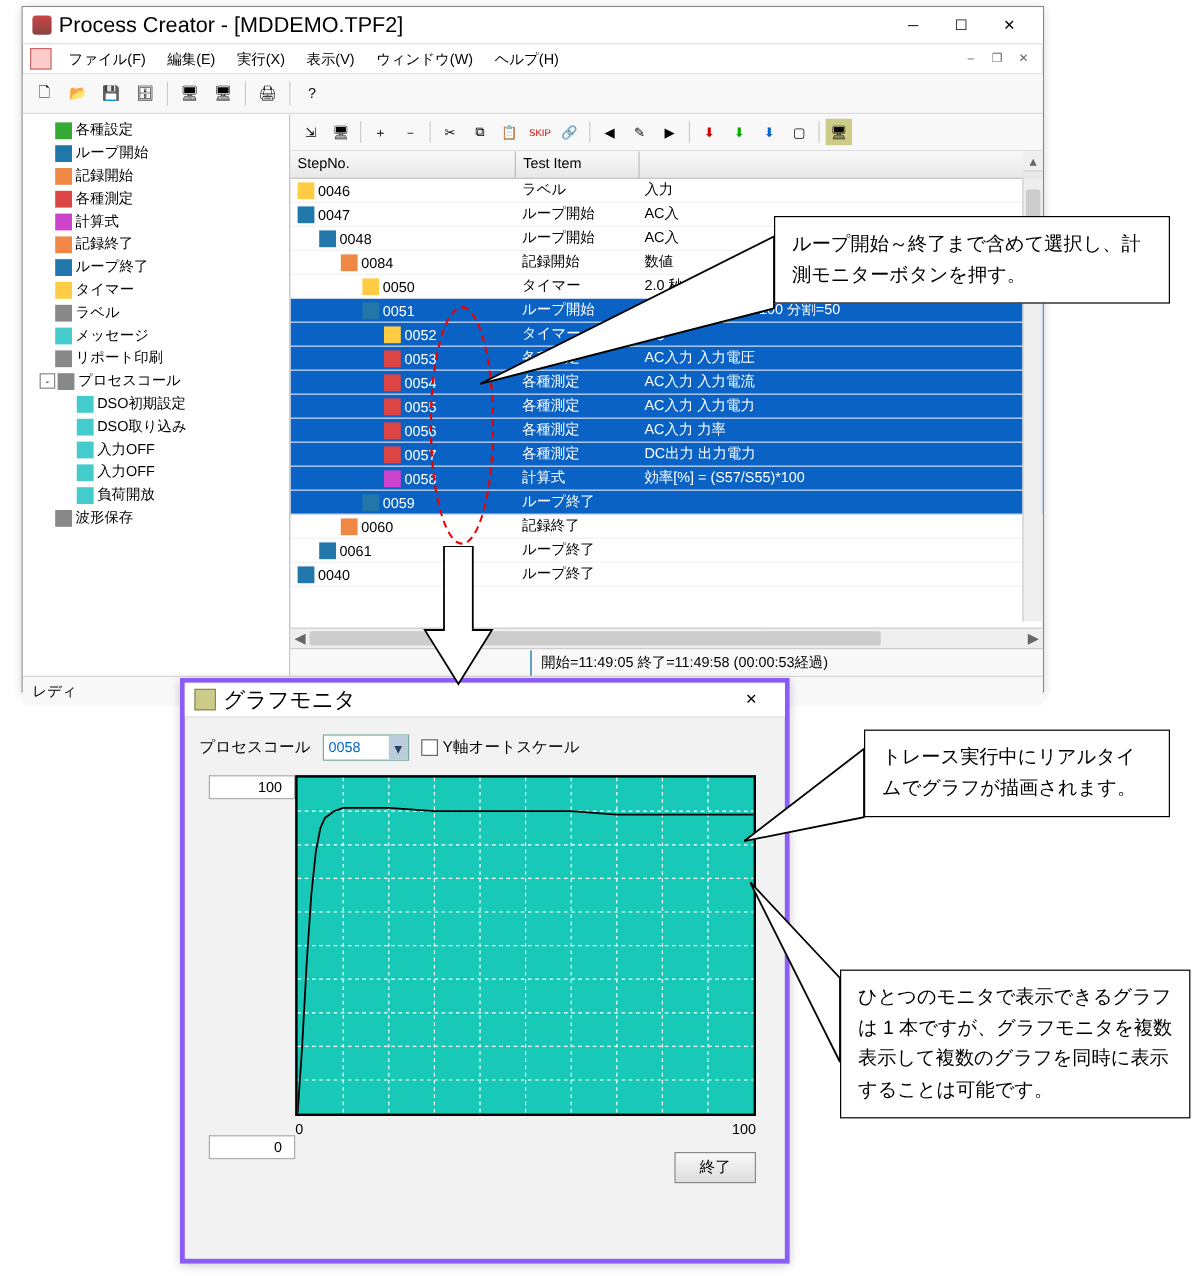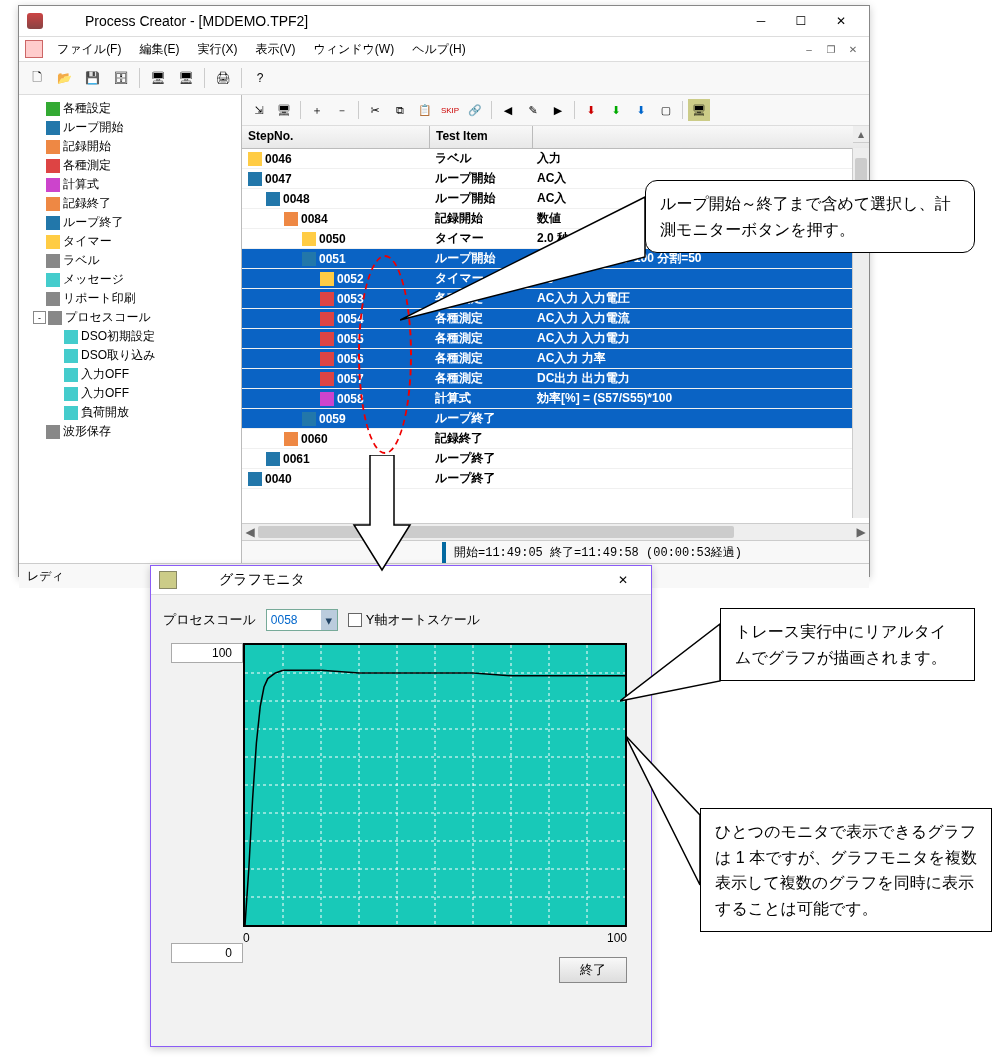--- a/index.html
+++ b/index.html
@@ -27,21 +27,21 @@
   display: flex;
   align-items: center;
   padding: 0 8px;
   border-bottom: 1px solid #ddd;
 }
 .titlebar .app-icon {
   width: 16px; height: 16px; margin-right: 6px;
   background: linear-gradient(#c44, #844);
   border-radius: 3px;
 }
-.titlebar .title { flex: 1; font-size: 14px; margin-left: 36px; }
+.titlebar .title { flex: 1; font-size: 18px; }
 .titlebar .sys-btns { display: flex; gap: 0; }
 .titlebar .sys-btn {
   width: 40px; height: 26px;
   display: flex; align-items: center; justify-content: center;
   cursor: pointer;
 }
 .menubar {
   height: 24px;
   display: flex;
   align-items: center;
@@ -107,29 +107,28 @@
 }
 .toolbar2 .tbtn { width:20px;height:20px;display:flex;align-items:center;justify-content:center;cursor:pointer;border:1px solid transparent;font-size:11px;}
 .toolbar2 .sep { width:1px;height:18px;background:#ccc;margin:0 2px;}
 
 .grid-area { flex:1; display:flex; flex-direction:column; overflow:hidden; position:relative;}
 .grid-header {
   display:flex;
   background: linear-gradient(#f8f8f8,#e8e8e8);
   border-bottom: 1px solid #bbb;
   height: 22px;
-  font-weight: bold;
 }
 .grid-header > div {
   padding: 3px 6px;
   border-right: 1px solid #bbb;
   font-size: 12px;
 }
 .col-step{width:175px;} .col-test{width:90px;} .col-param{flex:1;}
-.grid-body { overflow-y:auto; flex:1; position:relative;font-weight:bold;}
+.grid-body { overflow-y:auto; flex:1; position:relative;}
 .grid-row {
   display:flex; height:19px; align-items:center;
   border-bottom:1px solid #f0f0f0;
 }
 .grid-row.sel { background:#0a63c4; color:#fff; }
 .grid-row > div { padding:1px 6px; overflow:hidden; white-space:nowrap; font-size:12px;}
 .grid-row > .c1{width:175px;display:flex;align-items:center;}
 .grid-row > .c2{width:90px;}
 .grid-row > .c3{flex:1;}
 .row-icon{width:14px;height:14px;margin-right:3px;display:inline-block;}
@@ -142,21 +141,21 @@
 .grid-scroll-h .track{flex:1;position:relative;}
 .grid-scroll-h .handle{position:absolute;top:2px;bottom:2px;left:0;width:80%;background:#ccc;border-radius:2px;}
 
 .status2 {
   height: 22px;
   border-top:1px solid #ccc;
   display:flex;align-items:center;
   background:#f8f8f8;
 }
 .status2 .spacer{width:200px;}
-.status2 .txt{padding:2px 8px;border-left:4px solid #0369a1;font-family:Liberation Mono, monospace;}
+.status2 .txt{padding:2px 8px;border-left:1px solid #0369a1;}
 
 .statusbar {
   height: 20px;
   border-top: 1px solid #ccc;
   padding: 2px 8px;
   background: #f8f8f8;
   display:flex;align-items:center;
 }
 
 
@@ -189,21 +188,21 @@
   z-index:60;
 }
 
 
 .monitor-window {
   position:absolute;
   top: 565px;
   left: 150px;
   width: 500px;
   height: 480px;
-  border: 1px solid #8b5cf6;
+  border: 4px solid #8b5cf6;
   background:#f2f2f2;
   box-shadow: 0 2px 8px rgba(0,0,0,0.2);
 }
 .monitor-window .titlebar { background:#fff; height:28px;}
 .monitor-window .mon-icon{width:16px;height:16px;background:#cc8;border:1px solid #886;margin-right:6px;}
 .monitor-body { padding: 14px 12px; }
 .mon-controls { display:flex;align-items:center;gap:10px;margin-bottom:12px;font-size:13px;}
 .combo {
   display:inline-flex;align-items:center;
   border:1px solid #7a9;
@@ -586,21 +585,21 @@
     </div>
   </div>
 
   <div class="statusbar">
     <span>レディ</span>
   </div>
 </div>
 
 <div class="red-oval" style="left:358px; top:255px; width:50px; height:195px;"></div>
 
-<div class="callout" style="left:645px; top:180px; width:300px;border-radius:12px;">
+<div class="callout" style="left:645px; top:180px; width:300px;">
   <span>ループ開始～終了まで含めて選択し、計測モニターボタンを押す。</span>
 </div>
 <svg class="callout-leader" style="left:400px;top:185px;" width="260" height="140">
   <polygon points="245,12 245,72 0,135" fill="#fff" stroke="#000" stroke-width="1.5"></polygon>
 </svg>
 
 <svg class="big-arrow" style="left:352px; top:455px;" width="60" height="120">
   <polygon points="18,0 42,0 42,70 58,70 30,115 2,70 18,70" fill="#fff" stroke="#000" stroke-width="1.5"></polygon>
 </svg>
 

